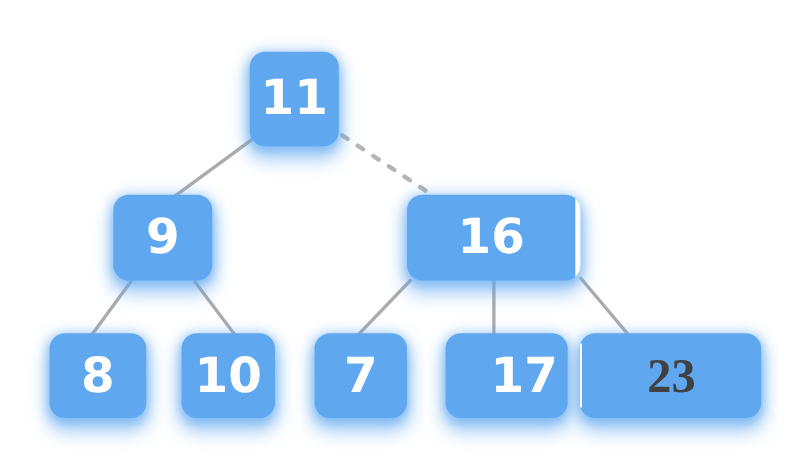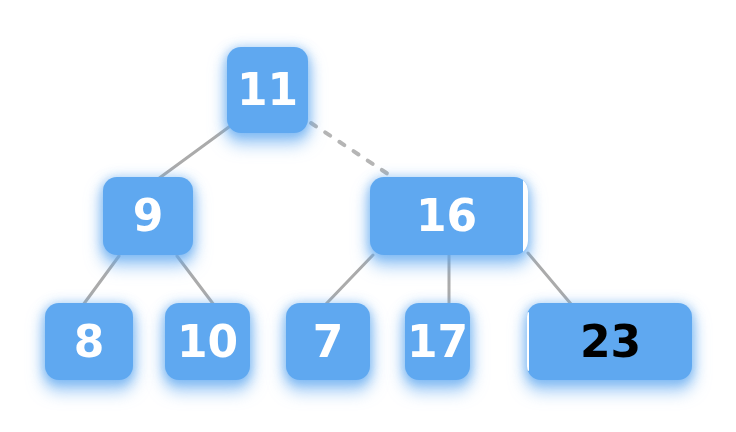--- a/index.html
+++ b/index.html
@@ -68,21 +68,21 @@
       </div>
       <div class="node" style="left: 45px; top: 303px; width: 88px; height: 77px; background: rgb(95, 168, 240);">
         <div class="key" style="color: rgb(255, 255, 255);">8</div>
       </div>
       <div class="node" style="left: 165px; top: 303px; width: 85px; height: 77px; background: rgb(95, 168, 240);">
         <div class="key" style="color: rgb(255, 255, 255);">10</div>
       </div>
       <div class="node" style="left: 286px; top: 303px; width: 84px; height: 77px; background: rgb(95, 168, 240);">
         <div class="key" style="color: rgb(255, 255, 255);">7</div>
       </div>
-      <div class="node" style="left: 405px; top: 303px; width: 65px; height: 77px; background: rgb(95, 168, 240);">
+      <div class="node" style="left: 405px; top: 303px; width: 79px; height: 77px; background: rgb(95, 168, 240); padding-left: 32px;">
         <div class="key" style="color: rgb(255, 255, 255);">17</div>
       </div>
       <div class="node" style="left: 527px; top: 303px; width: 165px; height: 77px; background: rgb(95, 168, 240);">
         <div class="divider inset" style="background: rgb(255, 255, 255);"></div>
-        <div class="key" style="color: #000000;">23</div>
+        <div class="key" style="color: #404040; font-family: Liberation Serif, serif;">23</div>
       </div>
     </div>
 </div>
 
 </body></html>

